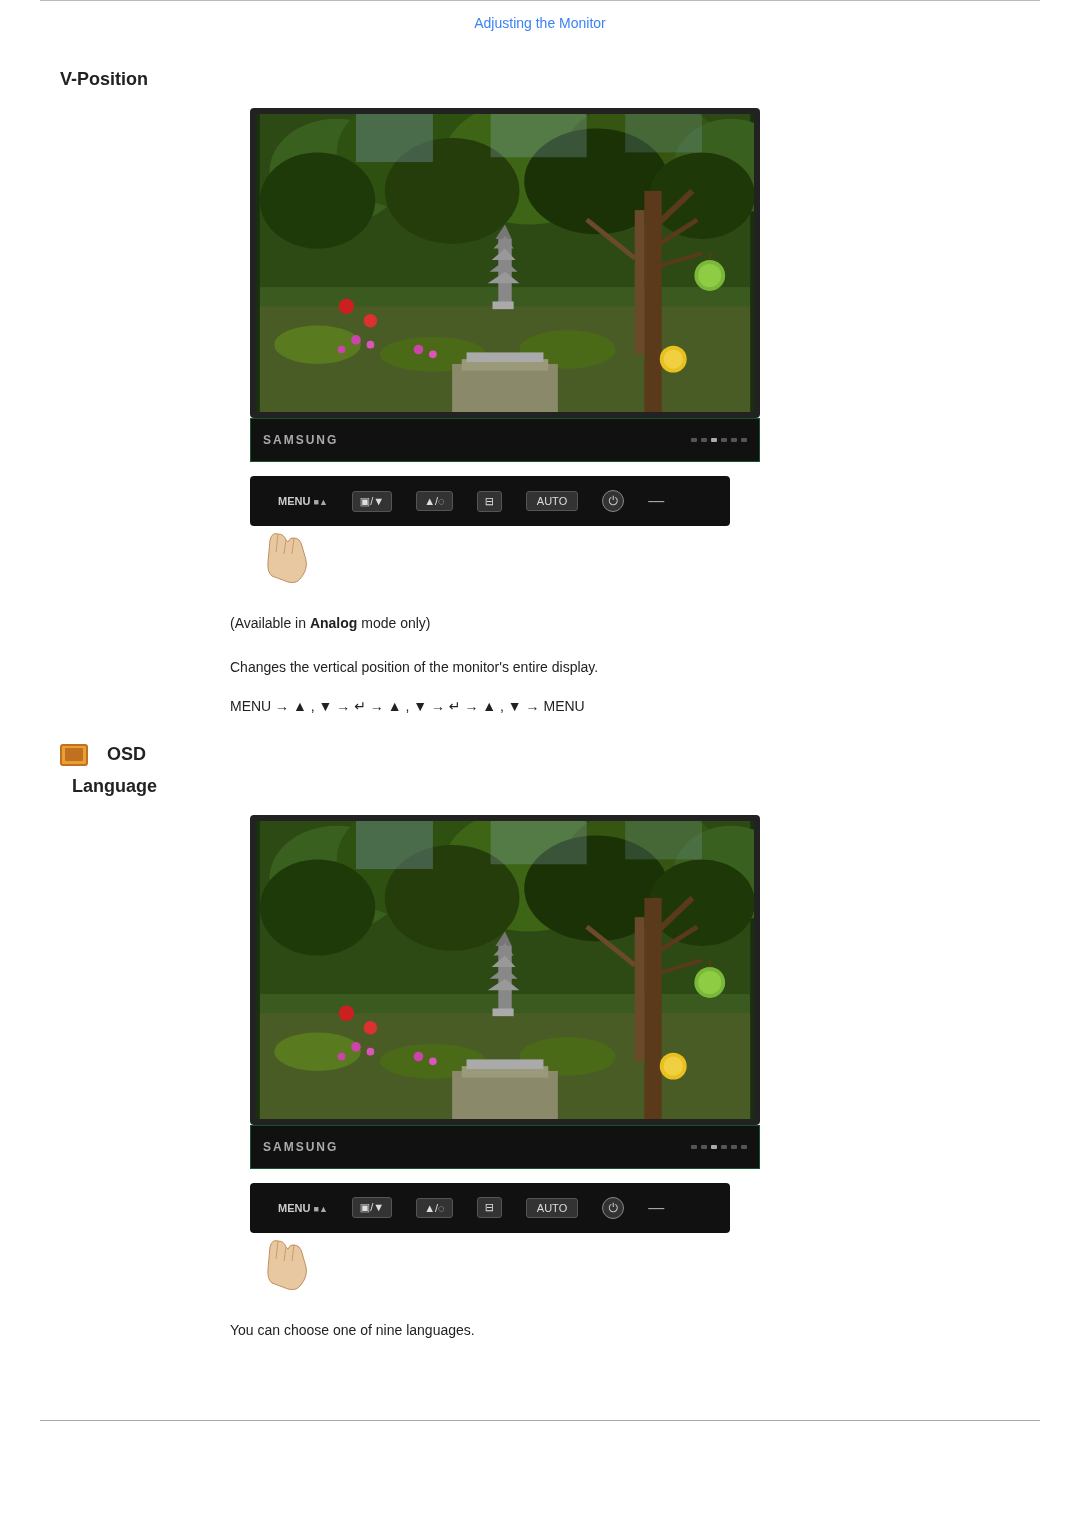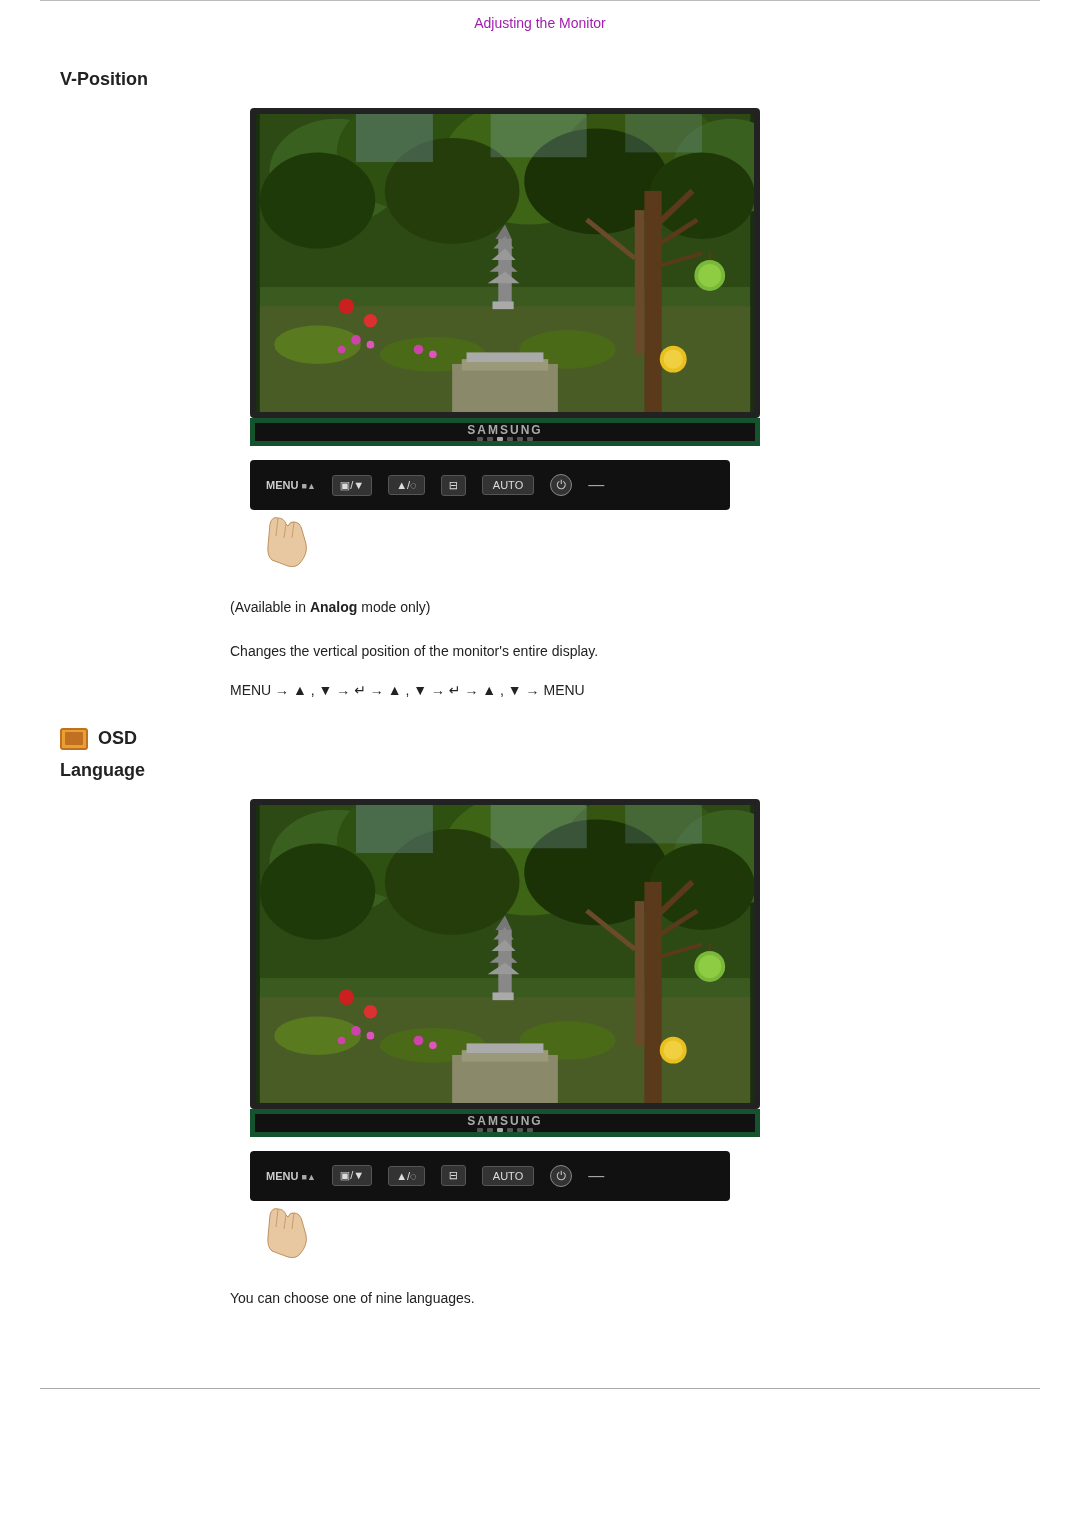--- a/index.html
+++ b/index.html
@@ -10,21 +10,21 @@
       font-family: Arial, sans-serif;
       font-size: 15px;
       color: #222;
       position: relative;
     }
 
     
     .page-header {
       text-align: center;
       font-size: 14px;
-      color: #a21caf;
+      color: #3b82f6;
       padding: 14px 0 10px 0;
       border-top: 1px solid #bbb;
       margin: 0 40px;
     }
 
     
     .content {
       padding: 10px 60px 40px 60px;
     }
 
@@ -32,28 +32,28 @@
     .section-title {
       font-size: 18px;
       font-weight: bold;
       margin: 18px 0 18px 0;
     }
 
     
     .sub-section-title {
       font-size: 18px;
       font-weight: bold;
-      margin: 10px 0 18px 0;
+      margin: 10px 0 18px 12px;
     }
 
     
     .osd-label-row {
       display: flex;
       align-items: center;
-      gap: 10px;
+      gap: 19px;
       margin: 30px 0 6px 0;
     }
 
     .osd-icon {
       width: 28px;
       height: 22px;
       background: #e8a030;
       border: 2px solid #c07020;
       border-radius: 3px;
       display: flex;
@@ -88,27 +88,26 @@
 
     
     .monitor-display svg {
       width: 100%;
       height: 100%;
     }
 
     .monitor-brand-bar {
       background: #111;
       width: 510px;
-      height: 28px;
+      height: 44px;
       display: flex;
       align-items: center;
       justify-content: space-between;
       padding: 0 12px;
-      border: 5px solid #14532d;
-      flex-direction: column;
+      border: 1px solid #14532d;
     }
     .samsung-text {
       color: #aaa;
       font-size: 12px;
       letter-spacing: 2px;
       font-weight: bold;
     }
     .monitor-dots {
       display: flex;
       gap: 4px;
@@ -128,22 +127,22 @@
       width: 510px;
     }
 
     .osd-control-bar {
       background: #111;
       width: 480px;
       height: 50px;
       border-radius: 4px;
       display: flex;
       align-items: center;
-      padding: 0 16px;
-      gap: 16px;
+      padding: 0 28px;
+      gap: 24px;
       margin-bottom: 0;
     }
 
     .osd-menu-label {
       color: #ccc;
       font-size: 11px;
       font-weight: bold;
       white-space: nowrap;
     }
     .osd-btn {

